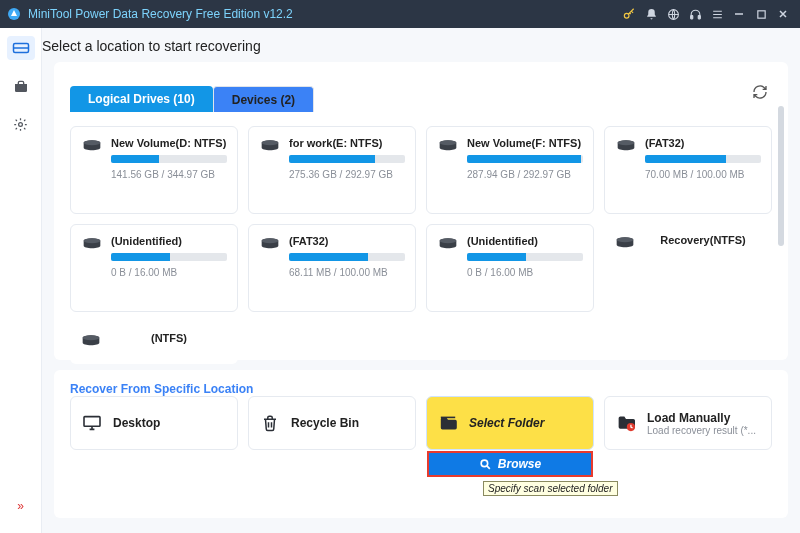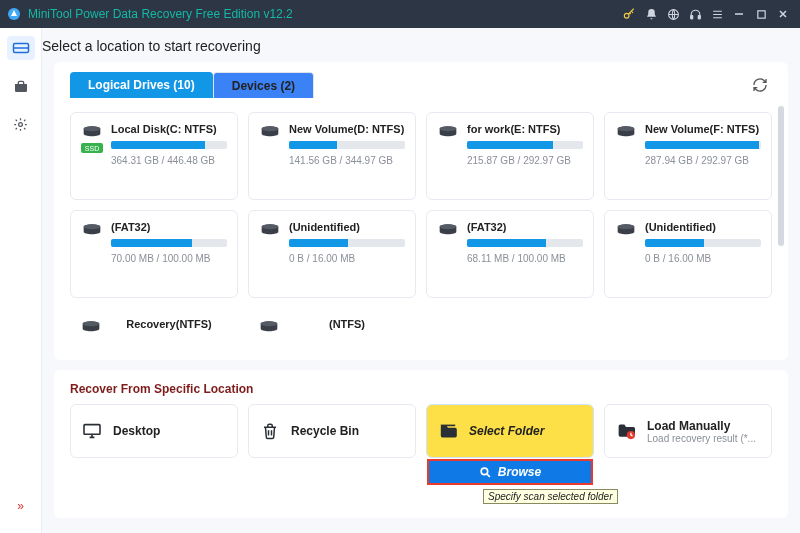--- a/index.html
+++ b/index.html
@@ -1,51 +1,51 @@
 <!DOCTYPE html>
 <html><head>
 <meta charset="utf-8">
 <style>
   * { box-sizing: border-box; margin: 0; padding: 0; font-family: "Segoe UI", Arial, sans-serif; }
   html, body { width: 800px; height: 533px; background: #f2f5f9; overflow: hidden; }
   .window { width: 800px; height: 533px; background: #f5f7fa; }
-  .titlebar { height: 28px; background: #2c3645; display: flex; align-items: center; color: #14b8a6; padding: 0 6px; font-size: 12px; }
+  .titlebar { height: 28px; background: #2c3645; display: flex; align-items: center; color: #7dd3fc; padding: 0 6px; font-size: 12px; }
   .titlebar .logo { width: 16px; height: 16px; margin-right: 6px; display:flex; align-items:center; justify-content:center; }
   .titlebar .title { flex: 1; }
   .titlebar .tbtn { width: 22px; height: 22px; display: flex; align-items: center; justify-content: center; color: #cfd6e1; cursor: pointer; }
   .titlebar .tbtn.key { color:#f2c744; }
   .body-area { display: flex; height: 505px; }
   .siderail { width: 44px; background: #fff; display: flex; flex-direction: column; align-items: center; padding-top: 8px; gap: 14px; border-right: 1px solid #e9edf3; position: relative; }
   .siderail .rail-item { width: 28px; height: 24px; border-radius: 4px; display: flex; align-items: center; justify-content: center; color:#52565e; cursor:pointer; }
   .siderail .rail-item.active { background: #e7f1ff; color:#1d6fdc; }
   .siderail .chevron { position: absolute; bottom: 20px; color: #d33; font-size: 12px; cursor:pointer; }
   .main { flex: 1; position: relative; background: #f6f8fb; }
   .heading { font-size: 14px; color: #222; padding: 10px 0 8px; }
   .content-card { background: #fff; margin: 0 12px; border-radius: 6px; padding: 10px 16px 0; height: 298px; position: relative; }
   .tabs-row { display: flex; align-items: center; }
-  .tab { height: 26px; padding: 0 18px; font-size: 12px; border-radius: 4px 4px 0 0; display:flex; align-items:center; cursor:pointer; }
+  .tab { height: 26px; padding: 0 18px; font-size: 12px; border-radius: 4px 4px 0 0; display:flex; align-items:center; cursor:pointer;margin-top:14px; }
   .tab.active { background: #1296e6; color: #fff; font-weight: 600; }
   .tab.inactive { background: #3b82f6; color: #222; font-weight: 600; border: 1px solid #e0e4ea; border-bottom: none; }
   .refresh { margin-left: auto; color: #555; cursor:pointer; padding: 4px; }
   .drive-grid { display: grid; grid-template-columns: repeat(4, 168px); gap: 10px; margin-top: 14px; justify-content: space-between; }
   .drive-card { height: 88px; border: 1px solid #e6eaf0; border-radius: 6px; padding: 10px 10px 10px 10px; display: flex; gap: 8px; cursor:pointer; background:#fff; }
   .drive-card.small { height: 42px; border: none; text-align: center; }
   .drive-icon-col { width: 22px; display:flex; flex-direction:column; align-items:center; gap:4px; margin-top:2px; }
   .disk-icon { width:22px; height:14px; display:flex; align-items:center; justify-content:center; }
   .ssd-badge { width:22px; height:10px; border-radius:2px; background:#37b24d; color:#fff; font-size:7px; display:flex; align-items:center; justify-content:center; }
   .drive-info { flex:1; overflow:hidden; }
   .drive-name { font-size: 11px; font-weight: 700; color: #222; white-space: nowrap; overflow: hidden; text-overflow: ellipsis; }
   .bar { height: 8px; background: #e4e7eb; border-radius: 2px; margin: 6px 0 6px; position: relative; overflow:hidden; }
   .bar .fill { position:absolute; left:0; top:0; bottom:0; background:#1296e6; }
   .drive-usage { font-size: 10px; color: #8a8f98; white-space: nowrap; }
   .content-scrollbar { position:absolute; right:4px; top:44px; width:6px; height:236px; background:transparent; }
   .content-scrollbar .thumb { width:6px; height:140px; background:#d4d9e0; border-radius:3px; }
 
   .lower-card { background:#fff; margin: 10px 12px 0; border-radius:6px; padding: 12px 16px 14px; height: 148px; position:relative; }
-  .lower-title { font-size: 12px; font-weight: 700; color:#7f1d1d; margin-bottom: 8px; }
+  .lower-title { font-size: 12px; font-weight: 700; color:#3b82f6; margin-bottom: 0; }
   .loc-grid { display:grid; grid-template-columns: repeat(4, 168px); gap:10px; justify-content:space-between; }
   .loc-card { height: 54px; border:1px solid #e6eaf0; border-radius:6px; display:flex; align-items:center; padding:0 10px; gap:10px; cursor:pointer; background:#fff; position:relative; }
   .loc-card.selected { background:#fde047; border-color:#cfe3ff;font-style:italic; }
   .loc-icon { width:22px; height:18px; display:flex; align-items:center; justify-content:center; color:#2b2f36; }
   .loc-text .t1 { font-size: 12px; font-weight:700; color:#222; }
   .loc-text .t2 { font-size: 10px; color:#8a8f98; white-space:nowrap; overflow:hidden; text-overflow:ellipsis; max-width:110px; }
 
   .browse-btn { position:absolute; left:0; right:0; top:54px; height:26px; background:#0f7ae5; color:#fff; font-size:12px; font-weight:700; display:flex; align-items:center; justify-content:center; gap:6px; border:2px solid #e83b2e; border-radius:0; cursor:pointer; }
   .tooltip { position:absolute; left:56px; top:84px; background:#ffffe1; border:1px solid #8a8a60; font-size:10px; padding:1px 4px; color:#222; white-space:nowrap; }
 
@@ -151,39 +151,20 @@
         <div class="drive-grid" id="drive-grid">
             <div class="drive-card">
               <div class="drive-icon-col">
                 <div class="disk-icon">
                   <svg width="20" height="14" viewBox="0 0 24 16">
                     <ellipse cx="12" cy="4" rx="10" ry="3" fill="#3a3f47"></ellipse>
                     <path d="M2 4v6c0 1.7 4.5 3 10 3s10-1.3 10-3V4" fill="#3a3f47"></path>
                     <ellipse cx="12" cy="4" rx="10" ry="3" fill="#555b64"></ellipse>
                   </svg>
                 </div>
-                <div class="ssd-badge">SSD</div>
-              </div>
-              <div class="drive-info">
-                <div class="drive-name">Local Disk(C: NTFS)</div>
-                <div class="bar">
-                  <div class="fill" style="width:81%"></div>
-                </div>
-                <div class="drive-usage">364.31 GB / 446.48 GB</div>
-              </div>
-            </div>
-            <div class="drive-card">
-              <div class="drive-icon-col">
-                <div class="disk-icon">
-                  <svg width="20" height="14" viewBox="0 0 24 16">
-                    <ellipse cx="12" cy="4" rx="10" ry="3" fill="#3a3f47"></ellipse>
-                    <path d="M2 4v6c0 1.7 4.5 3 10 3s10-1.3 10-3V4" fill="#3a3f47"></path>
-                    <ellipse cx="12" cy="4" rx="10" ry="3" fill="#555b64"></ellipse>
-                  </svg>
-                </div>
               </div>
               <div class="drive-info">
                 <div class="drive-name">New Volume(D: NTFS)</div>
                 <div class="bar">
                   <div class="fill" style="width:41%"></div>
                 </div>
                 <div class="drive-usage">141.56 GB / 344.97 GB</div>
               </div>
             </div>
             <div class="drive-card">
@@ -194,21 +175,21 @@
                     <path d="M2 4v6c0 1.7 4.5 3 10 3s10-1.3 10-3V4" fill="#3a3f47"></path>
                     <ellipse cx="12" cy="4" rx="10" ry="3" fill="#555b64"></ellipse>
                   </svg>
                 </div>
               </div>
               <div class="drive-info">
                 <div class="drive-name">for work(E: NTFS)</div>
                 <div class="bar">
                   <div class="fill" style="width:74%"></div>
                 </div>
-                <div class="drive-usage">215.87 GB / 292.97 GB</div>
+                <div class="drive-usage">275.36 GB / 292.97 GB</div>
               </div>
             </div>
             <div class="drive-card">
               <div class="drive-icon-col">
                 <div class="disk-icon">
                   <svg width="20" height="14" viewBox="0 0 24 16">
                     <ellipse cx="12" cy="4" rx="10" ry="3" fill="#3a3f47"></ellipse>
                     <path d="M2 4v6c0 1.7 4.5 3 10 3s10-1.3 10-3V4" fill="#3a3f47"></path>
                     <ellipse cx="12" cy="4" rx="10" ry="3" fill="#555b64"></ellipse>
                   </svg>

